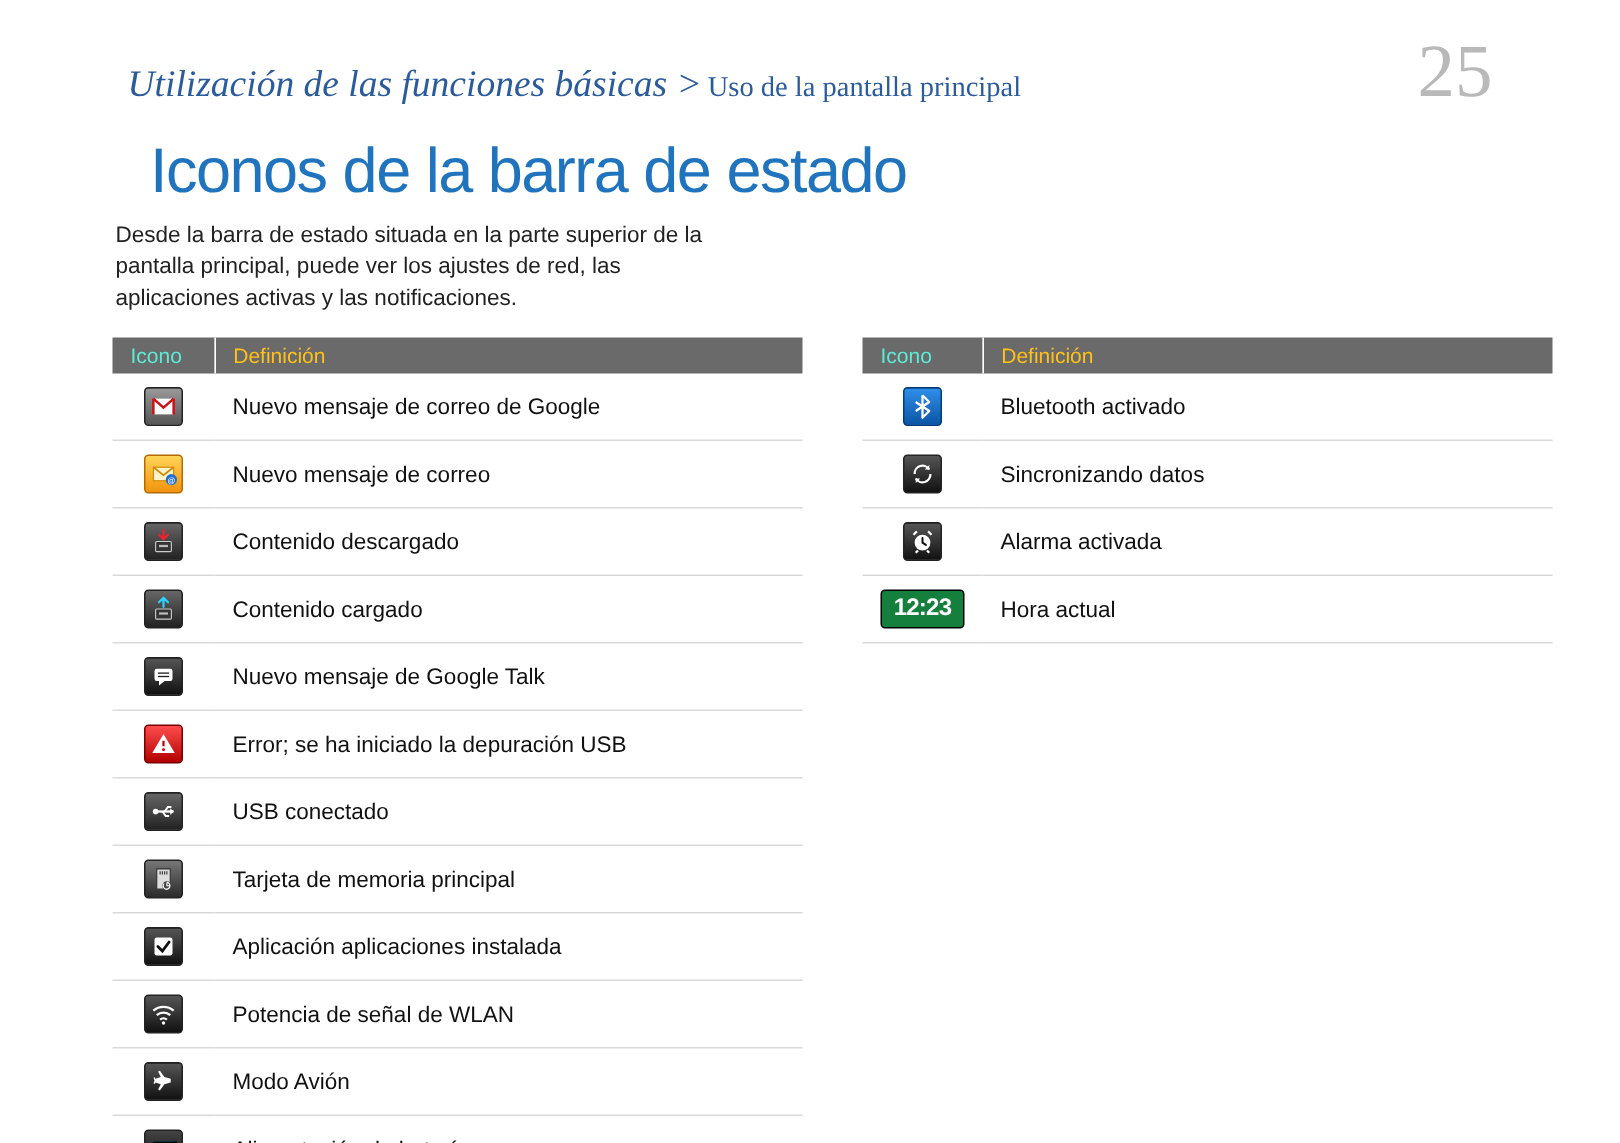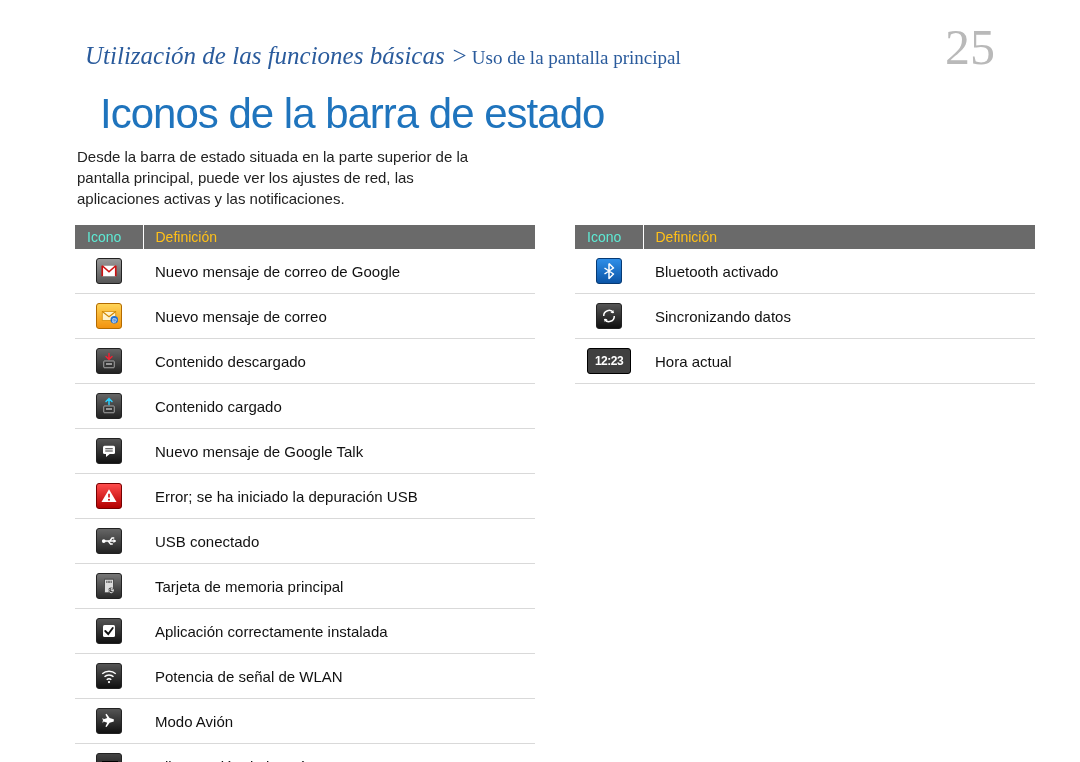--- a/index.html
+++ b/index.html
@@ -125,25 +125,25 @@
     .ico-usb { background: linear-gradient(#666,#222); }
     .ico-sd { background: linear-gradient(#777,#2a2a2a); }
     .ico-check { background: linear-gradient(#555,#111); }
     .ico-wifi { background: linear-gradient(#555,#111); }
     .ico-plane { background: linear-gradient(#555,#111); }
     .ico-battery { background: linear-gradient(#444,#0a0a0a); }
     .ico-bt { background: linear-gradient(#2f8fe8,#0b55a7); border-color:#063a74;}
     .ico-sync { background: linear-gradient(#555,#111); }
     .ico-alarm { background: linear-gradient(#555,#111); }
     .ico-time {
-      background: #404040;
+      background: #15803d;
       border-color:#000;
       color:#fff;
-      width: 44px;
-      font-size: 12px;
+      width: 56px;
+      font-size: 16px;
       font-weight: bold;
       letter-spacing: -0.5px;
     }
 
     .battery-inner {
       width: 14px; height: 10px;
       background: #1ba0ec;
       border: 1px solid #000;
       box-shadow: 2px 0 0 #000;
     }
@@ -265,21 +265,21 @@
           </span></td>
           <td>Tarjeta de memoria principal</td>
         </tr>
         <tr>
           <td><span class="ico ico-check">
             <svg viewBox="0 0 24 24">
                   <rect x="4" y="4" width="16" height="16" rx="2" fill="#fff"></rect>
                   <path d="M7 12 L11 16 L17 8" stroke="#111" stroke-width="2.5" fill="none" stroke-linecap="round"></path>
                 </svg>
           </span></td>
-          <td>Aplicación correctamente instalada</td>
+          <td>Aplicación aplicaciones instalada</td>
         </tr>
         <tr>
           <td><span class="ico ico-wifi">
             <svg viewBox="0 0 24 24">
                   <path d="M3 9 A14 14 0 0 1 21 9" stroke="#fff" stroke-width="2" fill="none"></path>
                   <path d="M6 13 A9 9 0 0 1 18 13" stroke="#fff" stroke-width="2" fill="none"></path>
                   <path d="M9 17 A4.5 4.5 0 0 1 15 17" stroke="#fff" stroke-width="2" fill="none"></path>
                   <circle cx="12" cy="20" r="1.5" fill="#fff"></circle>
                 </svg>
           </span></td>
@@ -325,20 +325,33 @@
           <td><span class="ico ico-sync">
             <svg viewBox="0 0 24 24">
                   <path d="M5 12 A7 7 0 0 1 18 8 M19 12 A7 7 0 0 1 6 16" stroke="#fff" stroke-width="2" fill="none"></path>
                   <path d="M18 4 L18 8 L14 8 Z" fill="#fff"></path>
                   <path d="M6 20 L6 16 L10 16 Z" fill="#fff"></path>
                 </svg>
           </span></td>
           <td>Sincronizando datos</td>
         </tr>
         <tr>
+          <td><span class="ico ico-alarm">
+            <svg viewBox="0 0 24 24">
+                  <circle cx="12" cy="13" r="7" fill="#fff"></circle>
+                  <path d="M12 9 L12 13 L15 15" stroke="#111" stroke-width="1.8" fill="none" stroke-linecap="round"></path>
+                  <line x1="4" y1="6" x2="7" y2="3" stroke="#fff" stroke-width="2"></line>
+                  <line x1="20" y1="6" x2="17" y2="3" stroke="#fff" stroke-width="2"></line>
+                  <line x1="8" y1="20" x2="6" y2="22" stroke="#fff" stroke-width="2"></line>
+                  <line x1="16" y1="20" x2="18" y2="22" stroke="#fff" stroke-width="2"></line>
+                </svg>
+          </span></td>
+          <td>Alarma activada</td>
+        </tr>
+        <tr>
           <td><span class="ico ico-time">12:23</span></td>
           <td>Hora actual</td>
         </tr>
       </tbody>
     </table>
   </div>
 
 </div>
 
 </body></html>

